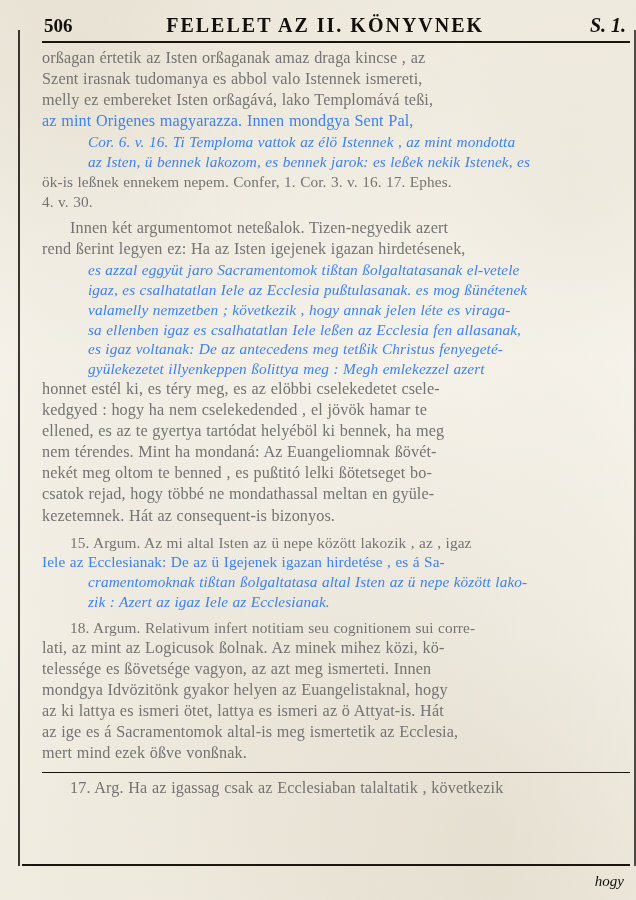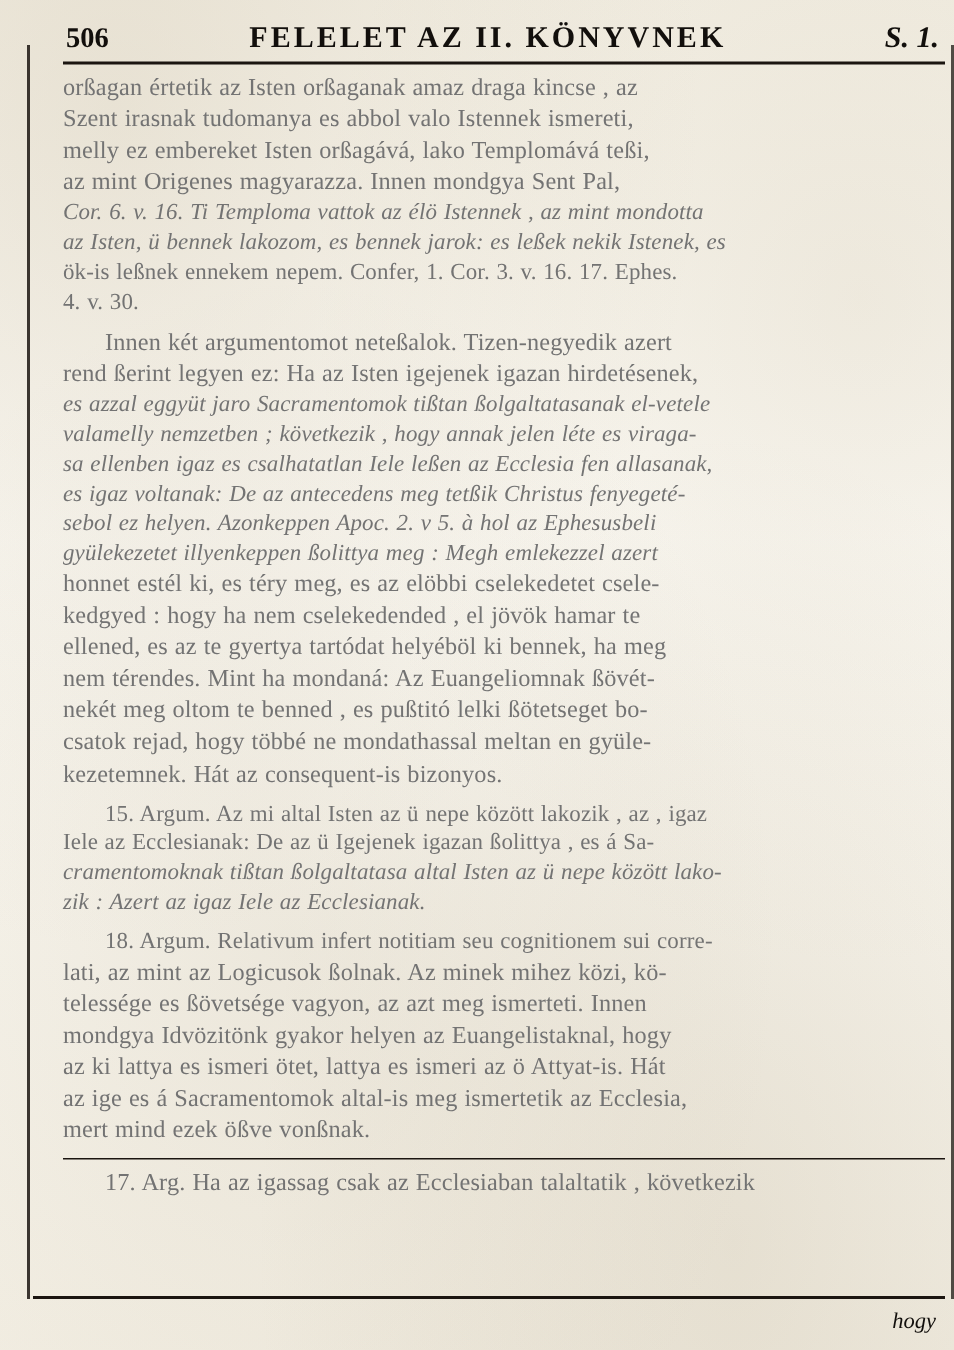--- a/index.html
+++ b/index.html
@@ -80,26 +80,26 @@
     line-height: 1.30;
     text-align: justify;
     letter-spacing: 0.1px;
     word-spacing: 0.5px;
   }
   .line {
     display: block;
     white-space: nowrap;
   }
   .indent { padding-left: 28px; }
-  .it { font-style: italic; }
+  .it { font-style: italic; margin-left: 46px; }
   .bigger { font-size: 16.2px; }
 
   
   .ink-a { color: #737373; }
-  .ink-b { color: #737373; }
+  .ink-b { color: #3b82f6; }
 
   .para { margin-bottom: 1px; }
 
   .gap { height: 5px; }
 
   
   .footer {
     position: absolute;
     left: 22px;
     right: 22px;
@@ -163,39 +163,39 @@
         <span class="line ink-a">ök-is leßnek ennekem nepem.  Confer, 1. Cor. 3. v. 16. 17. Ephes.</span>
         <span class="line ink-a">4. v. 30.</span>
       </div>
 
       <div class="gap"></div>
 
       <div class="para">
         <span class="line ink-a indent bigger">Innen két argumentomot neteßalok.    Tizen-negyedik azert</span>
         <span class="line ink-a bigger">rend ßerint legyen ez:  Ha az Isten igejenek igazan hirdetésenek,</span>
         <span class="line ink-b it">es azzal eggyüt jaro Sacramentomok tißtan ßolgaltatasanak el-vetele</span>
+        <span class="line ink-b it">igaz, es csalhatatlan Iele az Ecclesia pußtulasanak. es mog ßünétenek</span>
         <span class="line ink-b it">valamelly nemzetben ; következik ,  hogy annak jelen léte es viraga-</span>
         <span class="line ink-b it">sa ellenben igaz es csalhatatlan Iele leßen az Ecclesia fen allasanak,</span>
         <span class="line ink-b it">es igaz voltanak: De az antecedens meg tetßik Christus fenyegeté-</span>
-        <span class="line ink-b it">sebol ez helyen. Azonkeppen Apoc. 2.  v 5.  à hol az Ephesusbeli</span>
         <span class="line ink-b it">gyülekezetet illyenkeppen ßolittya meg :   Megh emlekezzel azert</span>
         <span class="line ink-a bigger">honnet estél ki, es téry meg,  es az elöbbi cselekedetet csele-</span>
         <span class="line ink-a bigger">kedgyed : hogy ha nem cselekedended ,  el jövök hamar te</span>
         <span class="line ink-a bigger">ellened, es az te gyertya tartódat helyéböl ki bennek, ha meg</span>
         <span class="line ink-a bigger">nem térendes.  Mint ha mondaná:  Az Euangeliomnak ßövét-</span>
         <span class="line ink-a bigger">nekét meg oltom te benned ,  es pußtitó lelki ßötetseget bo-</span>
         <span class="line ink-a bigger">csatok rejad, hogy többé ne mondathassal meltan en gyüle-</span>
         <span class="line ink-a bigger">kezetemnek.  Hát az consequent-is bizonyos.</span>
       </div>
 
       <div class="gap"></div>
 
       <div class="para">
         <span class="line ink-a indent">15. Argum.  Az mi altal Isten az ü nepe között lakozik , az , igaz</span>
-        <span class="line ink-b">Iele az Ecclesianak:  De az ü Igejenek igazan ßolittya , es á Sa-</span>
+        <span class="line ink-b">Iele az Ecclesianak:  De az ü Igejenek igazan hirdetése , es á Sa-</span>
         <span class="line ink-b it">cramentomoknak tißtan ßolgaltatasa altal Isten az ü nepe között lako-</span>
         <span class="line ink-b it">zik : Azert az igaz Iele az Ecclesianak.</span>
       </div>
 
       <div class="gap"></div>
 
       <div class="para">
         <span class="line ink-a indent">18. Argum. Relativum infert notitiam seu cognitionem sui corre-</span>
         <span class="line ink-a bigger">lati, az mint az Logicusok ßolnak.  Az minek mihez közi, kö-</span>
         <span class="line ink-a bigger">telessége es ßövetsége vagyon, az azt meg ismerteti.  Innen</span>

